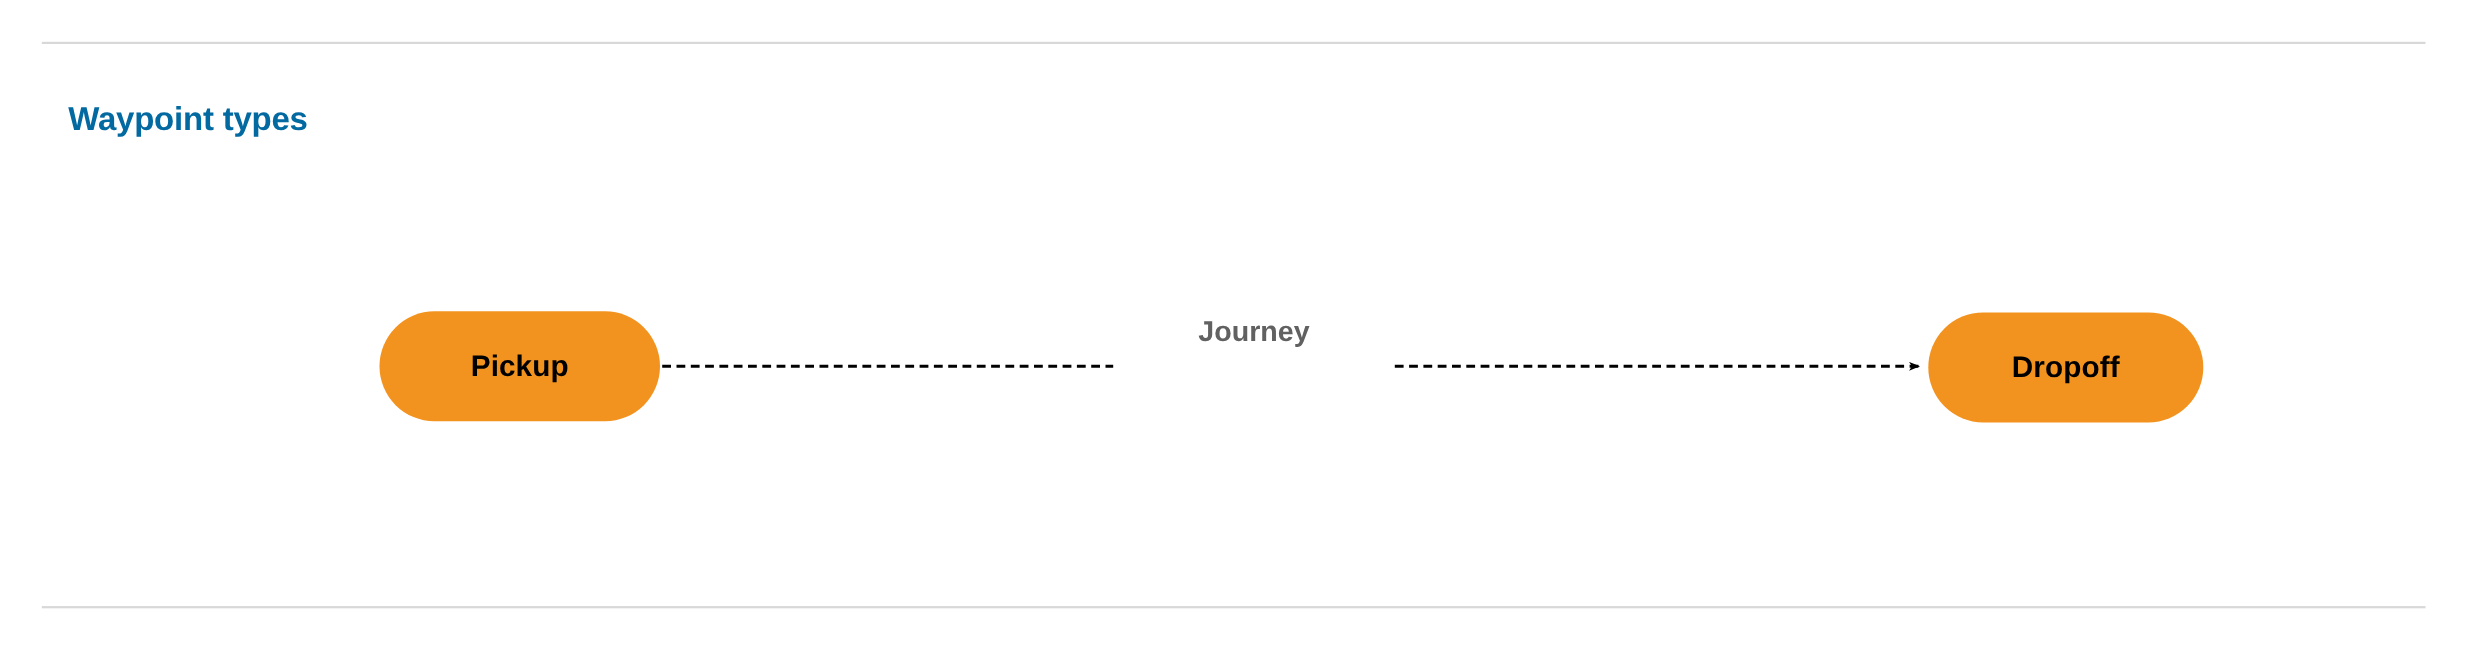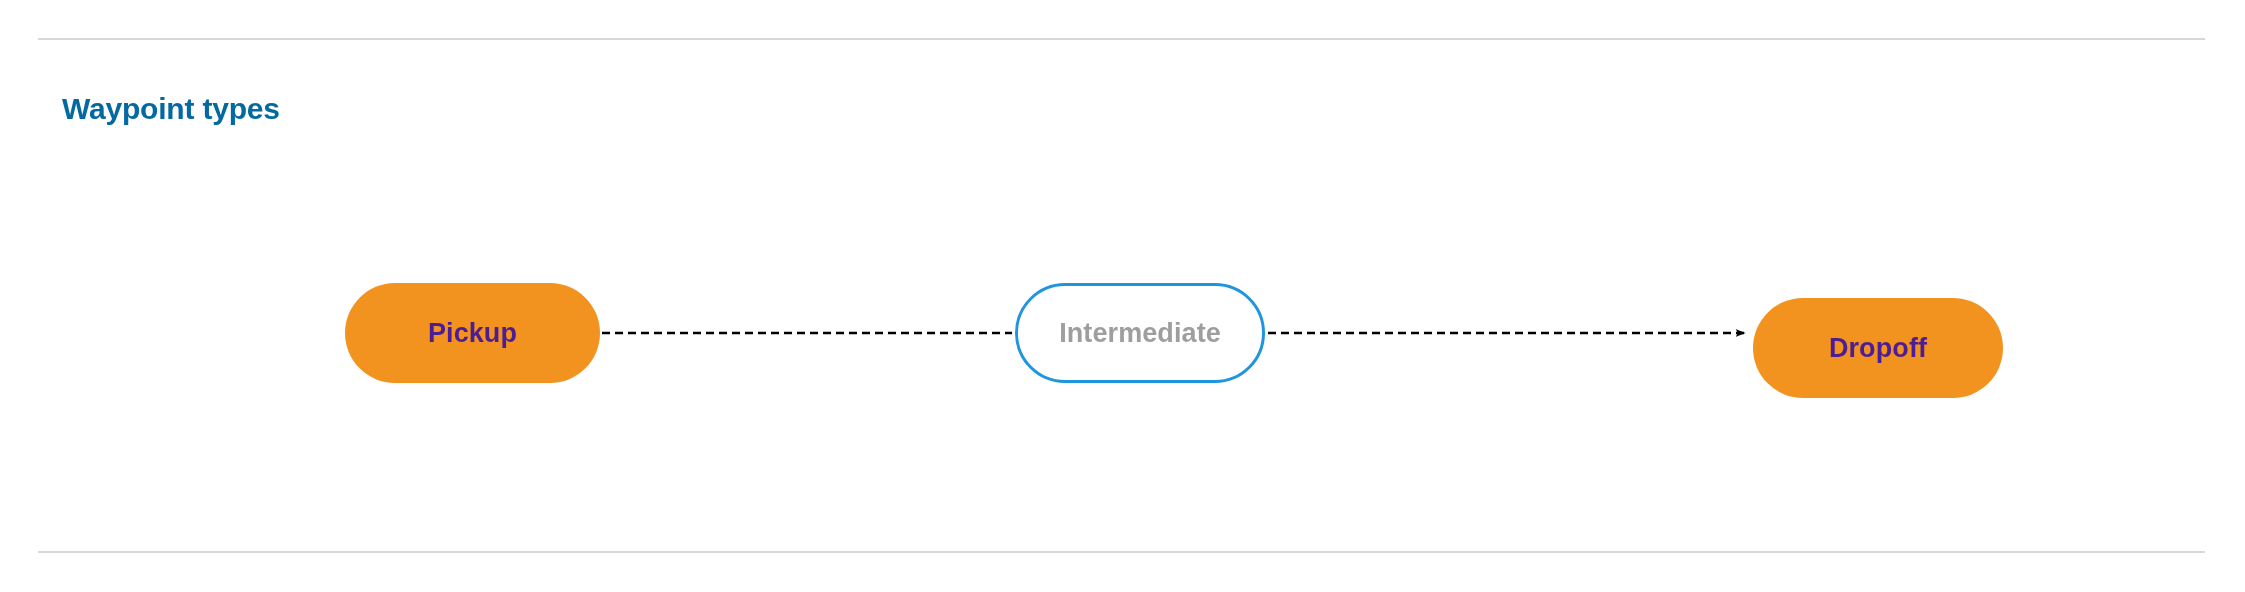--- a/index.html
+++ b/index.html
@@ -85,33 +85,33 @@
     justify-content: center;
     box-sizing: border-box;
     font-size: 27px;
     font-weight: 700;
     letter-spacing: 0.1px;
     white-space: nowrap;
   }
 
   .node.endpoint {
     background: #F3931F;
-    color: #4c1d95;
+    color: #000000;
     border: none;
   }
 
   .node.waypoint {
     background: #ffffff;
     color: #9e9e9e;
     border: 3px solid #1f95dd;
   }
 
   #node-pickup       { left: 345px;  top: 163px; width: 255px; }
   #node-intermediate { left: 1015px; top: 163px; width: 250px; }
-  #node-dropoff      { left: 1753px; top: 178px; width: 250px; text-align: right; }
+  #node-dropoff      { left: 1753px; top: 164px; width: 250px; text-align: right; }
 </style>
 </head>
 <body>
 
 <div class="page">
 
   <div class="rule top"></div>
 
   <h2 class="section-title">Waypoint types</h2>
 
@@ -128,23 +128,20 @@
 
       <line x1="602" y1="213" x2="1012" y2="213" stroke="#000000" stroke-width="2.6" stroke-dasharray="8 5"></line>
 
       <line x1="1268" y1="213" x2="1745" y2="213" stroke="#000000" stroke-width="2.6" stroke-dasharray="8 5" marker-end="url(#arrow-head)"></line>
     </svg>
 
     <div class="node endpoint" id="node-pickup">
       <span>Pickup</span>
     </div>
 
-    <div class="node waypoint" id="node-intermediate">
-      <span>Intermediate</span>
-    </div>
 
     <div class="node endpoint" id="node-dropoff">
       <span>Dropoff</span>
     </div>
 
   </div>
 
   <div class="rule bottom"></div>
 
 </div>

